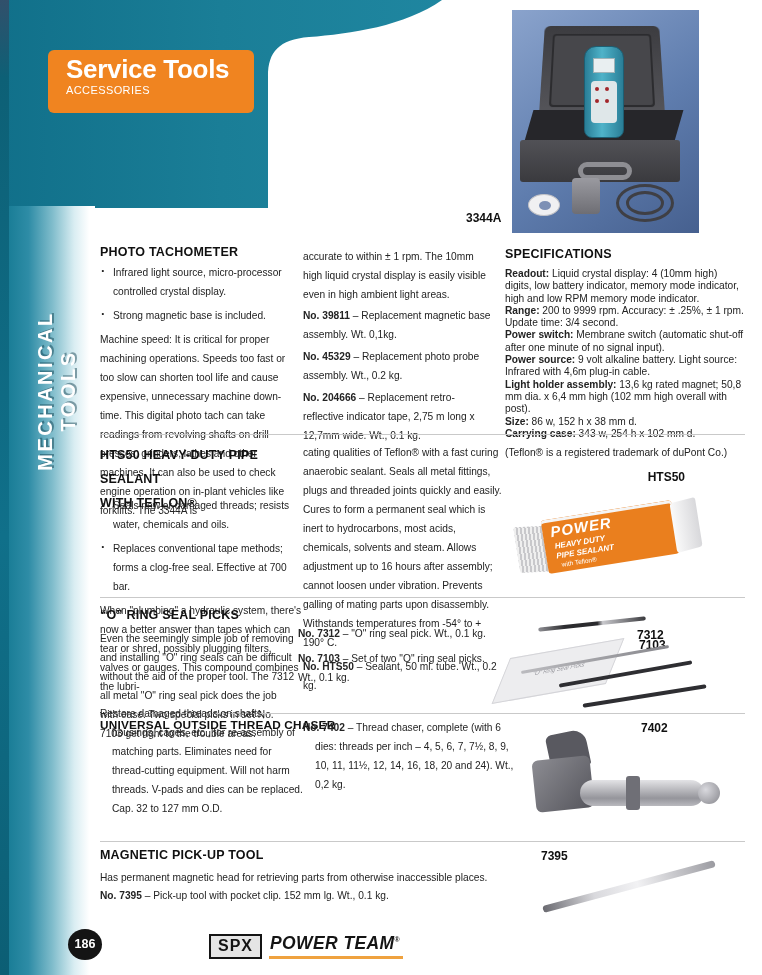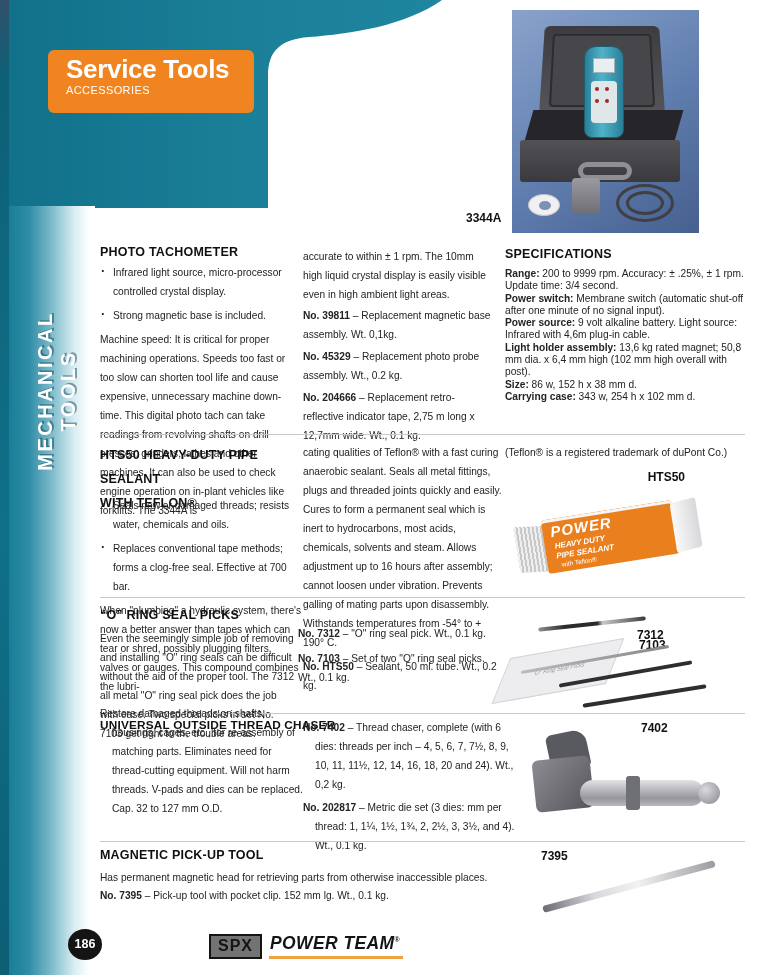--- a/index.html
+++ b/index.html
@@ -95,21 +95,21 @@
   .rod-wrap { position:absolute; left:540px; top:855px; width:185px; height:60px; }
   .rod { position:absolute; left:0; top:28px; width:178px; height:7px; border-radius:4px;
     background:linear-gradient(90deg,#6a6a70 0%,#d9d9dd 30%,#f2f2f4 55%,#9b9ba1 100%); transform:rotate(-15deg); }
   .rod-clip { position:absolute; left:118px; top:16px; width:42px; height:3px; background:#55555a; transform:rotate(-15deg); }
 
   
   .pageno { position:absolute; left:68px; top:929px; width:34px; height:31px; background:#141414;
     border-radius:50%; color:#fff; font-size:12.5px; font-weight:bold; text-align:center; line-height:31px; }
   .logo { position:absolute; left:209px; top:933px; display:flex; align-items:center; gap:7px; }
   .spx-box { border:2.5px solid #141414; padding:1px 7px 2px 7px; font-weight:bold; font-size:16px;
-    letter-spacing:1px; color:#141414; background:#737373; }
+    letter-spacing:1px; color:#141414; background:#e5e5e5; }
   .team { font-weight:bold; font-style:italic; font-size:17.5px; letter-spacing:0.4px; color:#141414;
     border-bottom:3px solid #efa23f; padding:0 3px 2px 1px; }
   .team sup { font-size:7px; font-style:normal; }
 </style>
 </head>
 <body>
 
 <div id="page">
 
   <svg class="swoosh" width="450" height="208" viewBox="0 0 450 208">
@@ -164,20 +164,21 @@
     <p>Machine speed: It is critical for proper machining operations. Speeds too fast or too slow can shorten tool life and cause expensive, unnecessary machine down-time. This digital photo tach can take readings from revolving shafts on drill presses, grinders, lathes and other machines. It can also be used to check engine operation on in-plant vehicles like forklifts. The 3344A is</p>
   </div>
   <div class="col" style="left:303px;top:247px;width:192px;">
     <p style="margin-bottom:2px;">accurate to within ± 1 rpm. The 10mm high liquid crystal display is easily visible even in high ambient light areas.</p>
     <div class="item"><b>No. 39811</b><span> – Replacement magnetic base assembly. Wt. 0,1kg.</span></div>
     <div class="item"><b>No. 45329</b><span> – Replacement photo probe assembly. Wt., 0.2 kg.</span></div>
     <div class="item"><b>No. 204666</b><span> – Replacement retro-reflective indicator tape, 2,75 m long x 12,7mm wide. Wt., 0.1 kg.</span></div>
   </div>
   <div class="h1" style="left:505px;top:247px;">SPECIFICATIONS</div>
   <div class="col" style="left:505px;top:268px;width:241px;line-height:12.3px;">
+    <div class="spec-row"><b>Readout:</b><span> Liquid crystal display: 4 (10mm high) digits, low battery indicator, memory mode indicator, high and low RPM memory mode indicator.</span></div>
     <div class="spec-row"><b>Range:</b><span> 200 to 9999 rpm. Accuracy: ± .25%, ± 1 rpm. Update time: 3/4 second.</span></div>
     <div class="spec-row"><b>Power switch:</b><span> Membrane switch (automatic shut-off after one minute of no signal input).</span></div>
     <div class="spec-row"><b>Power source:</b><span> 9 volt alkaline battery. Light source: Infrared with 4,6m plug-in cable.</span></div>
     <div class="spec-row"><b>Light holder assembly:</b><span> 13,6 kg rated magnet; 50,8 mm dia. x 6,4 mm high (102 mm high overall with post).</span></div>
     <div class="spec-row"><b>Size:</b><span> 86 w, 152 h x 38 mm d.</span></div>
     <div class="spec-row"><b>Carrying case:</b><span> 343 w, 254 h x 102 mm d.</span></div>
   </div>
 
   <div class="rule" style="top:434px;"></div>
 
@@ -224,21 +225,20 @@
   <div class="pick" style="left:520px;top:658px;width:150px;height:3px;background:linear-gradient(90deg,#bbbbbf,#88888d);transform:rotate(-10deg);"></div>
   <div class="pick" style="left:558px;top:672px;width:135px;background:#2e2e32;transform:rotate(-10deg);"></div>
   <div class="pick" style="left:582px;top:694px;width:125px;background:#2e2e32;transform:rotate(-9deg);"></div>
 
   <div class="rule" style="top:713px;"></div>
 
   <div class="h1" style="left:100px;top:718px;font-size:11.8px;">UNIVERSAL OUTSIDE THREAD CHASER</div>
   <div class="col hang" style="left:100px;top:704px;width:205px;">Restore damaged threads on shafts, housings, cages, etc., for re-assembly of matching parts. Eliminates need for thread-cutting equipment. Will not harm threads. V-pads and dies can be replaced. Cap. 32 to 127 mm O.D.</div>
   <div class="col" style="left:303px;top:718px;width:222px;">
     <div class="item hang" style="margin-bottom:4px;"><b>No. 7402</b><span> – Thread chaser, complete (with 6 dies: threads per inch – 4, 5, 6, 7, 7½, 8, 9, 10, 11, 11½, 12, 14, 16, 18, 20 and 24). Wt., 0,2 kg.</span></div>
-    <div class="item hang"><b>No. 202817</b><span> – Metric die set (3 dies: mm per thread: 1, 1¼, 1½, 1¾, 2, 2½, 3, 3½, and 4). Wt., 0.1 kg.</span></div>
   </div>
   <div class="plabel" style="left:641px;top:721px;">7402</div>
   <div class="chaser-img">
     <div class="ch-handle"></div>
     <div class="ch-head"></div>
     <div class="ch-body"></div>
     <div class="ch-collar"></div>
     <div class="ch-cap"></div>
   </div>
 

